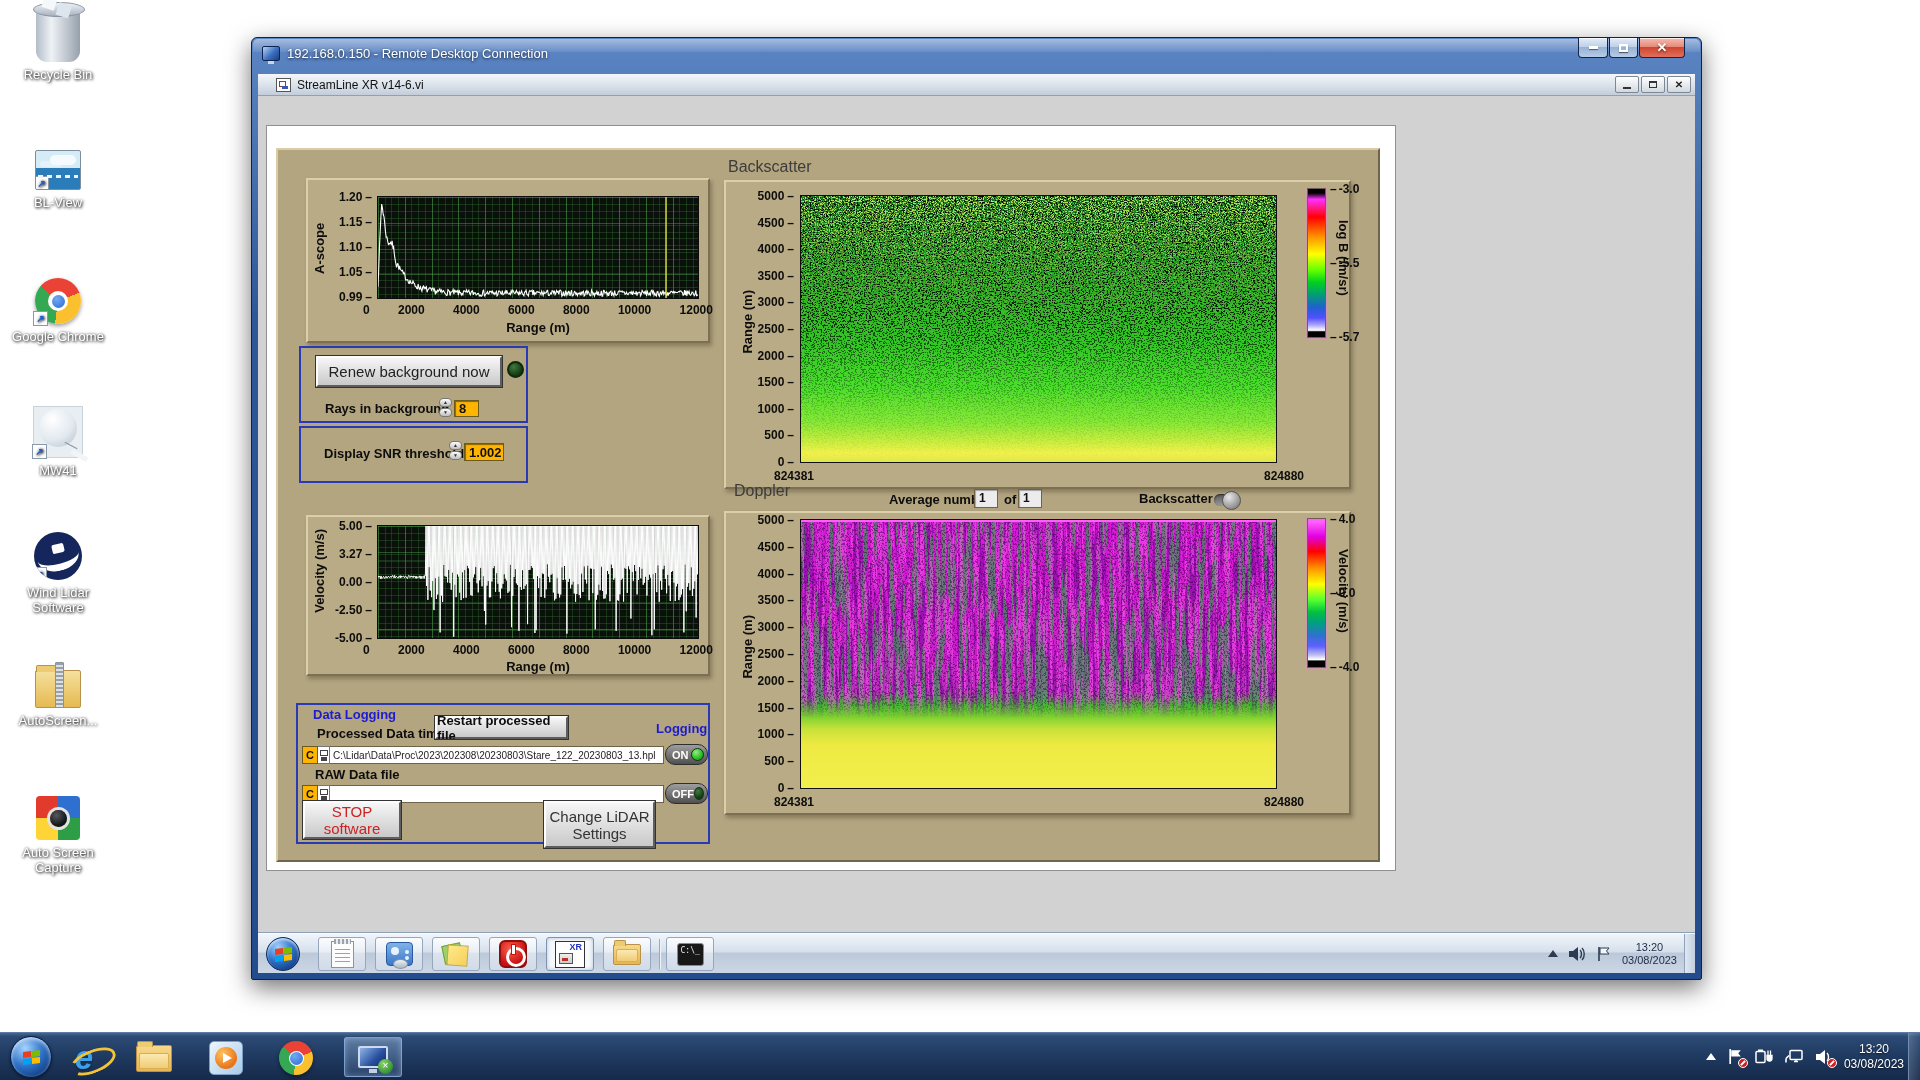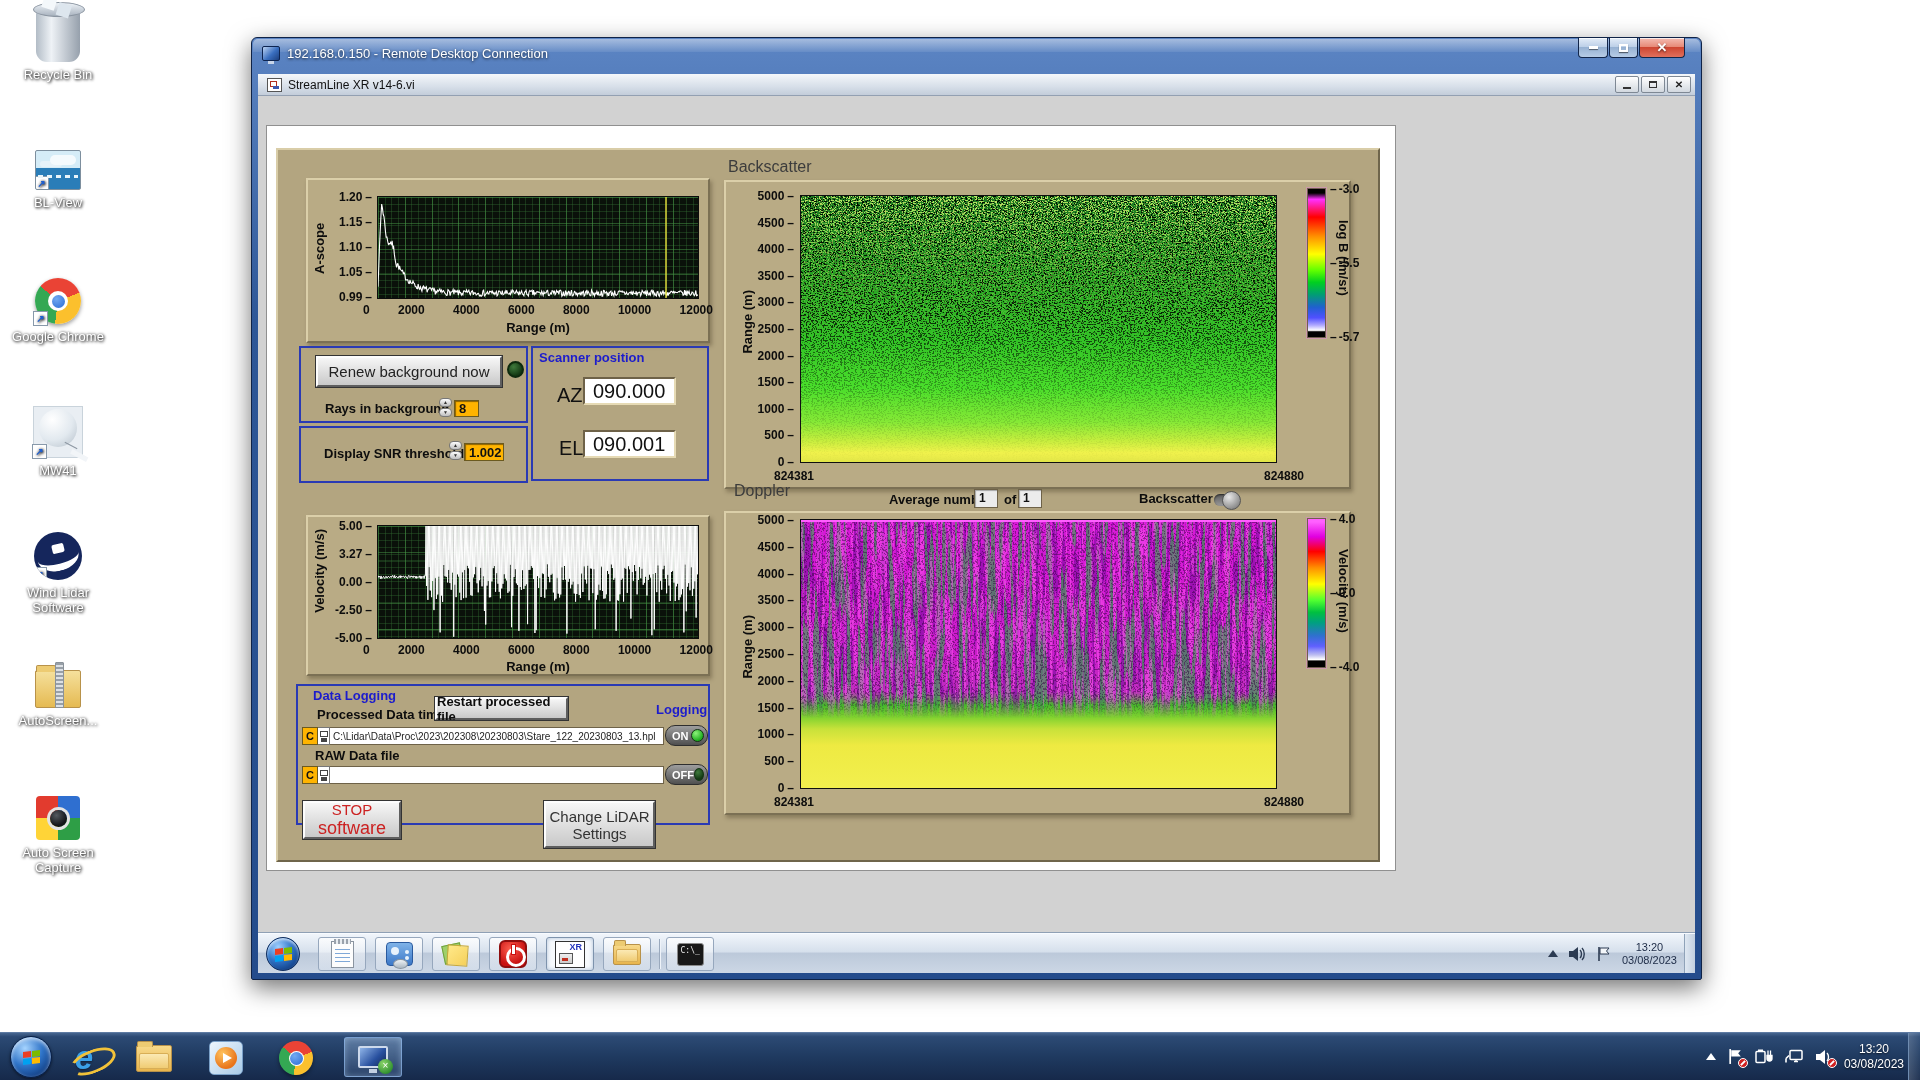--- a/index.html
+++ b/index.html
@@ -40,21 +40,21 @@
 .rdp-title-text{position:relative;z-index:2}
 .win-btns{position:absolute;right:16px;top:0;display:flex;z-index:3}
 .wb{height:20px;border:1px solid #12264a;border-top:none;border-radius:0 0 4px 4px;background:linear-gradient(#e4edf8 0%,#bdd0e8 45%,#97b2d3 50%,#b7cce6 100%);display:flex;align-items:center;justify-content:center;margin-left:1px;box-shadow:inset 0 1px 0 rgba(255,255,255,.7)}
 .wb-min{width:30px}.wb-max{width:29px}.wb-close{width:46px;background:linear-gradient(#f4bcb2 0%,#e78b79 45%,#ce4632 50%,#e1705d 100%)}
 .wb .g-min{width:9px;height:3px;background:#fff;box-shadow:0 1px 1px rgba(0,0,0,.5)}
 .wb .g-max{width:9px;height:8px;border:2px solid #fff;box-shadow:0 1px 1px rgba(0,0,0,.5)}
 .wb-close span{color:#fff;font-size:13px;font-weight:bold;text-shadow:0 1px 2px rgba(0,0,0,.6)}
 .rdp-body{position:absolute;left:6px;right:6px;top:36px;bottom:6px;background:#d2d2d2;overflow:hidden}
 
 
-.vi-titlebar{position:absolute;top:0;left:0;right:0;height:22px;background:linear-gradient(#f4f7fa,#d7dfe9 60%,#c3cdda);border-bottom:1px solid #93a0b2;display:flex;align-items:center;padding:0 9px;font-size:12px;color:#111}
+.vi-titlebar{position:absolute;top:0;left:0;right:0;height:22px;background:linear-gradient(#f4f7fa,#d7dfe9 60%,#c3cdda);border-bottom:1px solid #93a0b2;display:flex;align-items:center;padding:0 18px;font-size:12px;color:#111}
 .vi-ico{width:15px;height:14px;background:#fff;border:1px solid #555;margin-right:6px;position:relative}
 .vi-ico::before{content:"";position:absolute;left:2px;top:2px;width:5px;height:4px;border:1px solid #b03020}
 .vi-ico::after{content:"";position:absolute;right:2px;bottom:2px;width:6px;height:3px;background:#3a57b0}
 .vi-btns{position:absolute;right:4px;top:2px;display:flex;gap:2px}
 .vb{width:24px;height:17px;border:1px solid #7e8894;border-radius:2px;background:linear-gradient(#ffffff,#d2d8df);display:flex;align-items:center;justify-content:center;font-size:10px;color:#222}
 .vb .g-min{width:8px;height:2px;background:#333;margin-top:7px}
 .vb .g-rest{width:8px;height:7px;border:1px solid #333;border-top-width:2px}
 .vb span{font-weight:bold}
 
 
@@ -285,27 +285,20 @@
         </div>
         <div class="grp" style="left:21px;top:276px;width:229px;height:57px">
           <span class="bold13" style="position:absolute;left:23px;top:18px">Display SNR threshold</span>
           <div class="spinner" style="left:148px;top:13px">
               <span>▲</span>
               <span>▼</span>
             </div>
           <div class="num-field" style="left:163px;top:15px;width:40px;height:18px">1.002</div>
         </div>
 
-        <div class="grp" style="left:253px;top:196px;width:178px;height:135px">
-          <span class="grp-title" style="left:6px;top:2px">Scanner position</span>
-          <span class="big-lab" style="left:24px;top:36px">AZ</span>
-          <div class="big-field" style="left:50px;top:29px;width:93px;height:28px">090.000</div>
-          <span class="big-lab" style="left:26px;top:89px">EL</span>
-          <div class="big-field" style="left:50px;top:82px;width:93px;height:28px">090.001</div>
-        </div>
 
         <span class="sec-title" style="left:450px;top:8px">Backscatter</span>
         <div class="graph-frame" style="left:446px;top:30px;width:627px;height:309px">
           <div class="axis-name rot-btt" style="left:14px;top:108px">Range (m)</div>
           <div class="ylab-col" style="left:24px;top:7px;height:280px;width:44px">
               <span class="tick">5000</span>
               <span class="tick">4500</span>
               <span class="tick">4000</span>
               <span class="tick">3500</span>
               <span class="tick">3000</span>
@@ -494,21 +487,21 @@
               <span class="tick">2000</span>
               <span class="tick">4000</span>
               <span class="tick">6000</span>
               <span class="tick">8000</span>
               <span class="tick">10000</span>
               <span class="tick">12000</span>
             </div>
           <div class="axis-name" style="left:69px;top:142px;width:322px">Range (m)</div>
         </div>
 
-        <div class="grp" style="left:18px;top:534px;width:414px;height:141px">
+        <div class="grp" style="left:18px;top:553px;width:414px;height:141px">
           <span class="grp-title" style="left:15px;top:2px">Data Logging</span>
           <span class="bold13" style="position:absolute;left:19px;top:21px">Processed Data time</span>
           <div class="lv-btn" style="position:absolute;left:137px;top:11px;width:133px;height:23px">
             <span class="bold13">Restart processed file</span>
           </div>
           <span class="grp-title" style="left:358px;top:16px">Logging</span>
           <div class="path-row" style="left:4px;top:41px;height:18px">
             <div class="drive-btn">C</div>
             <div class="path-ico"></div>
             <div class="path-field">C:\Lidar\Data\Proc\2023\202308\20230803\Stare_122_20230803_13.hpl</div>
@@ -524,21 +517,21 @@
             <div class="path-field"></div>
           </div>
           <div class="onoff" style="left:367px;top:78px">
             <span>OFF</span>
               <span class="lamp off"></span>
           </div>
         </div>
 
         <div class="lv-btn" style="position:absolute;left:25px;top:651px;width:98px;height:38px">
           <span style="font-size:15px;color:#cc2222">STOP</span>
-          <span style="font-size:18px;color:#cc2222">software</span>
+          <span style="font-size:15px;color:#cc2222">software</span>
         </div>
         <div class="lv-btn" style="position:absolute;left:266px;top:651px;width:111px;height:47px">
           <span style="font-size:15px;color:#333">Change LiDAR</span>
           <span style="font-size:15px;color:#333">Settings</span>
         </div>
 
       </div>
     </div>
 
     <div class="r-taskbar">

